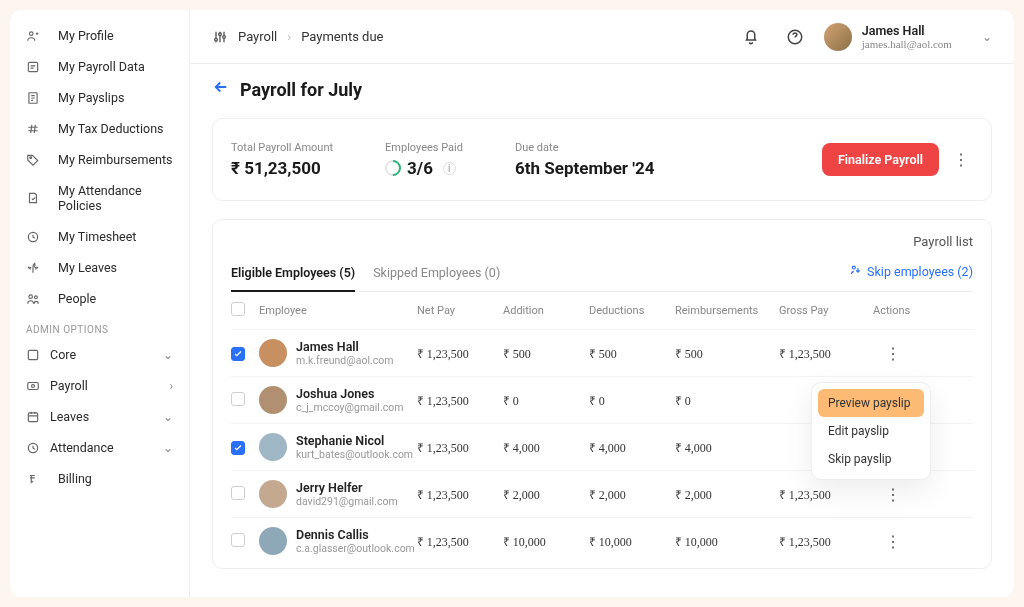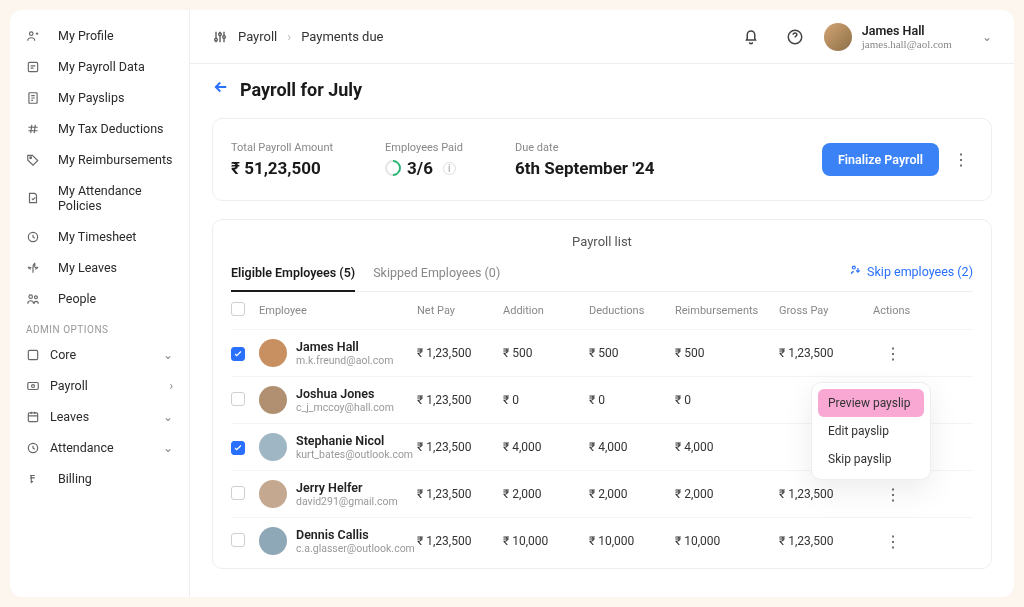--- a/index.html
+++ b/index.html
@@ -37,52 +37,52 @@
 
 
 .summary { border:1px solid #eee; border-radius:10px; padding:22px 18px; display:flex; align-items:center; justify-content:space-between; margin-bottom:18px; }
 .summary-left { display:flex; gap:52px; }
 .metric .label { font-size:11px; color:#888; margin-bottom:4px; }
 .metric .value { font-size:17px; font-weight:700; color:#1a1a1a; }
 .paid-val { display:flex; align-items:center; gap:6px; }
 .ring { width:16px; height:16px; border-radius:50%; border:2.5px solid #e5e5e5; border-top-color:#2bb673; border-right-color:#2bb673; transform:rotate(45deg); }
 .info-dot { font-size:10px; color:#bbb; border:1px solid #ddd; border-radius:50%; width:13px; height:13px; display:inline-flex; align-items:center; justify-content:center; margin-left:4px;}
 .summary-right { display:flex; align-items:center; gap:10px; }
-.btn-dark { background:#3b82f6; color:#fff; border:none; border-radius:8px; padding:9px 16px; font-size:12.5px; font-weight:600; cursor:pointer; }
+.btn-dark { background:#ef4444; color:#fff; border:none; border-radius:8px; padding:9px 16px; font-size:12.5px; font-weight:600; cursor:pointer; }
 .more-dots { cursor:pointer; color:#555; font-size:16px; padding:4px; }
 
 
 .list-card { border:1px solid #eee; border-radius:10px; padding:14px 18px 4px; position:relative; }
-.list-head { display:flex; align-items:center; justify-content:center; margin-bottom:8px; }
+.list-head { display:flex; align-items:center; justify-content:flex-end; margin-bottom:8px; }
 .list-title { font-size:13px; color:#555; }
 .search-box { display:flex; align-items:center; gap:8px; border:1px solid #e5e5e5; border-radius:8px; padding:6px 10px; width:216px; }
 .search-box input { border:none; outline:none; font-size:12px; flex:1; color:#333; background:transparent; }
 .tabs-row { display:flex; align-items:center; justify-content:space-between; border-bottom:1px solid #eee; }
 .tabs { display:flex; gap:18px;justify-content:space-between; }
 .tab { font-size:12.5px; color:#888; padding:8px 0 10px; cursor:pointer; }
 .tab.active { color:#1a1a1a; font-weight:600; border-bottom:2px solid #1a1a1a; margin-bottom:-1px; }
 .skip-link { font-size:12.5px; color:#2970ff; display:flex; align-items:center; gap:5px; cursor:pointer; padding-bottom:6px; }
 
 .grid { display:grid; grid-template-columns: 28px 158px 86px 86px 86px 104px 94px 40px; align-items:center; }
 .grid.header { padding:10px 0; font-size:11px; color:#888; }
 .row { border-top:1px solid #f3f3f3; padding:9px 0; }
 .emp-cell { display:flex; align-items:center; gap:9px; }
 .emp-cell .avatar { width:28px; height:28px; }
 .emp-name { font-size:12.5px; font-weight:600; color:#222; }
 .emp-email { font-size:10.5px; color:#999; }
-.num { font-size:12px; color:#333; }
+.num { font-size:12px; color:#333;font-family:Liberation Serif, serif; }
 .cb { width:14px; height:14px; border:1.5px solid #cfcfcf; border-radius:3px; display:inline-flex; align-items:center; justify-content:center; cursor:pointer; }
 .cb.checked { background:#2970ff; border-color:#2970ff; }
 .cb.checked svg { width:10px; height:10px; }
 .row-actions { text-align:center; cursor:pointer; color:#555; }
 
 
 .popup { position:absolute; right:60px; top:162px; background:#fff; border:1px solid #eee; border-radius:10px; box-shadow:0 10px 30px rgba(0,0,0,0.08); padding:6px; width:120px; }
 .popup-item { padding:7px 10px; font-size:12px; color:#333; border-radius:6px; cursor:pointer; }
-.popup-item:hover, .popup-item.hover { background:#f9a8d4; }
+.popup-item:hover, .popup-item.hover { background:#fdba74; }
 </style>
 </head>
 <body>
 
 <div class="app-frame">
 
   <aside class="sidebar">
 
     <div class="nav-item">
       <span class="nav-icon">
@@ -346,21 +346,21 @@
               <span class="num">₹ 500</span>
               <span class="num">₹ 1,23,500</span>
               <span class="row-actions">⋮</span>
             </div>
             <div class="grid row">
               <span><span class="cb"></span></span>
               <span class="emp-cell">
                 <span class="avatar" style="background:#b09070"></span>
                 <span>
                   <div class="emp-name">Joshua Jones</div>
-                  <div class="emp-email">c_j_mccoy@hall.com</div>
+                  <div class="emp-email">c_j_mccoy@gmail.com</div>
                 </span>
               </span>
               <span class="num">₹ 1,23,500</span>
               <span class="num">₹ 0</span>
               <span class="num">₹ 0</span>
               <span class="num">₹ 0</span>
               <span class="num"></span>
               <span class="row-actions"></span>
             </div>
             <div class="grid row">

